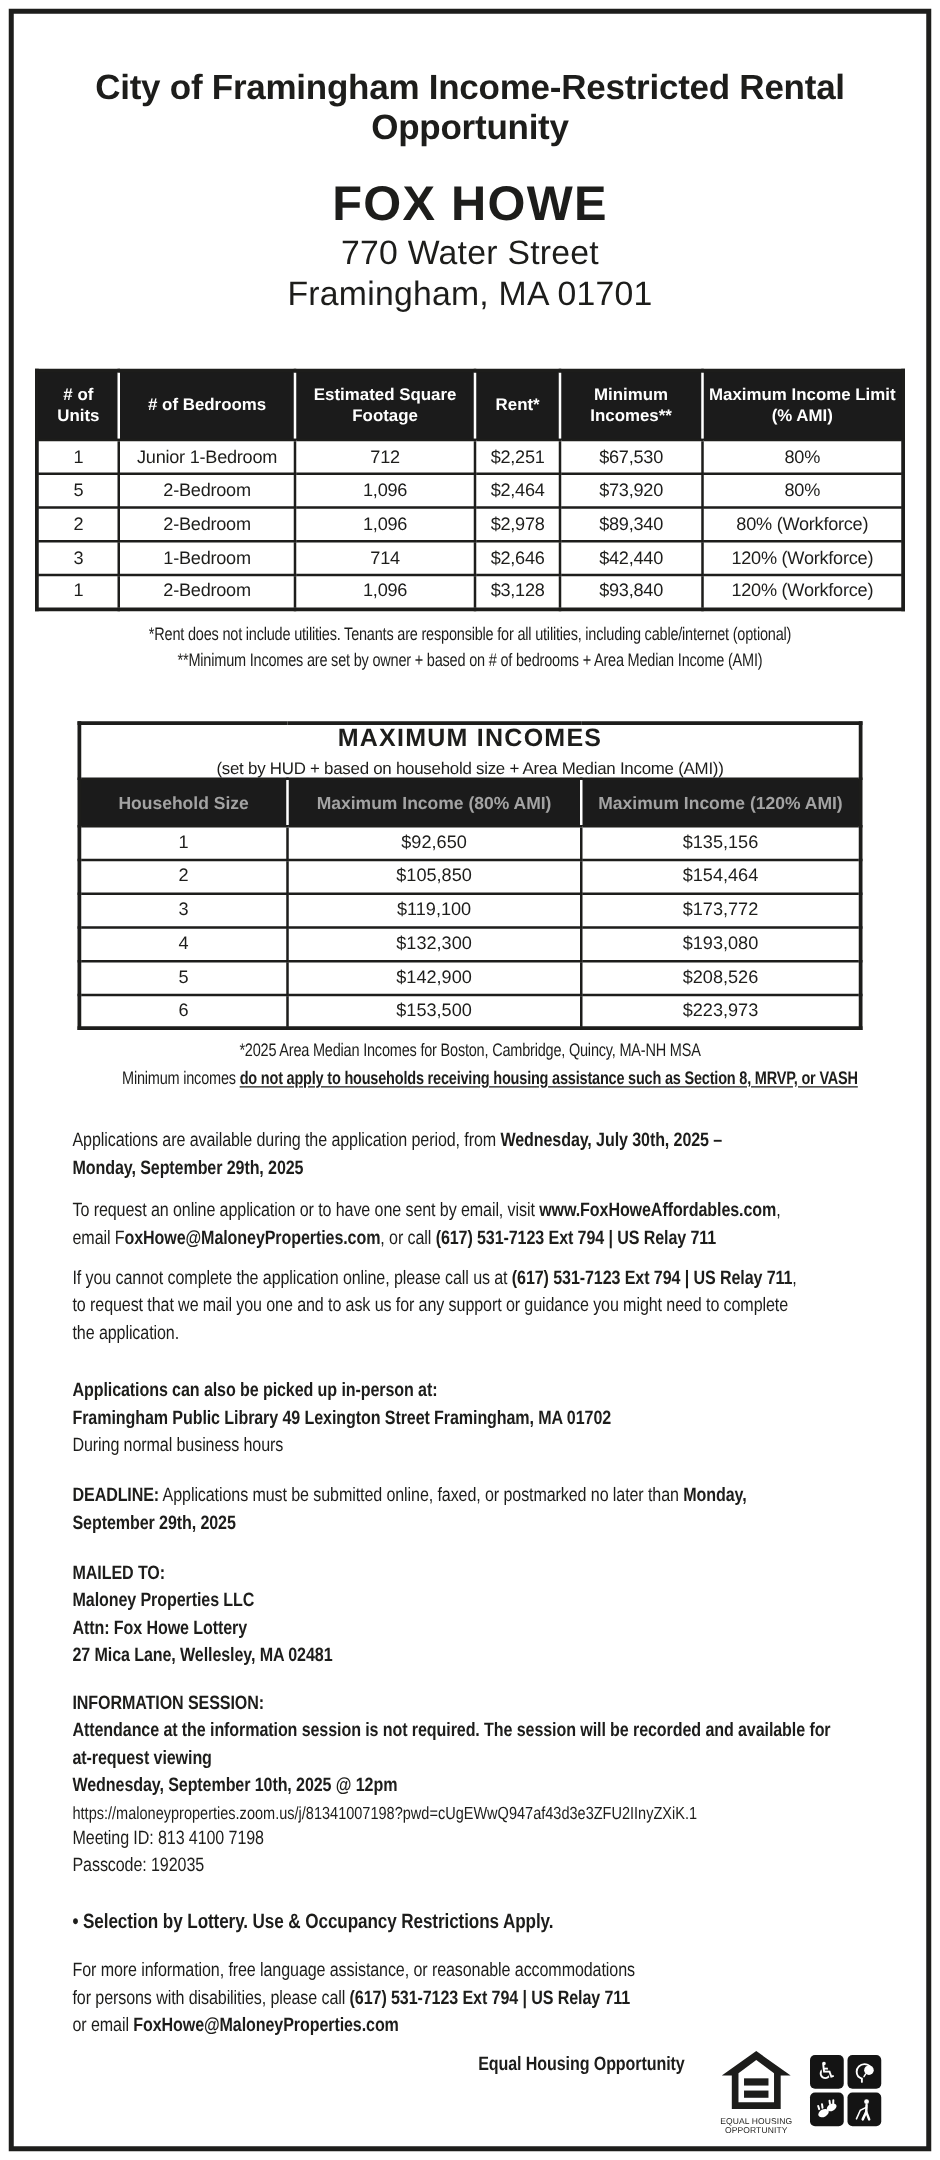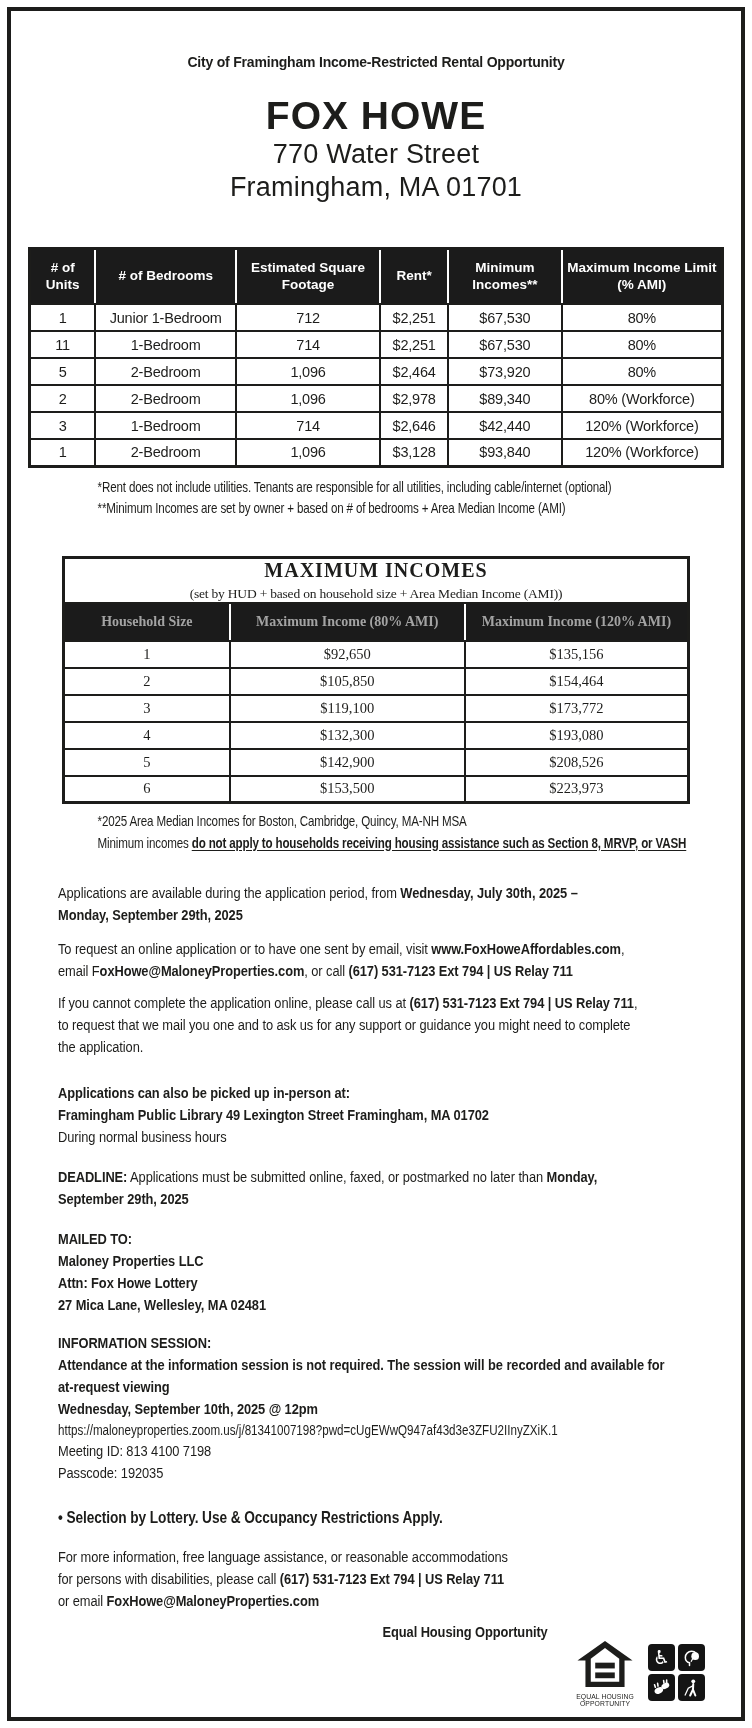--- a/index.html
+++ b/index.html
@@ -17,44 +17,44 @@
     border: 4px solid #1d1d1b;
     pointer-events: none;
   }
   .content {
     position: absolute; top: 11px; left: 11px; right: 11px; bottom: 11px;
     padding: 0 17px;
     overflow: hidden;
   }
 
   
-  .doc-title { margin: 43px 0 0; text-align: center; font-weight: bold; font-size: 14px; letter-spacing: -0.2px; }
+  .doc-title { margin: 43px 0 0; text-align: center; font-weight: bold; font-size: 28px; letter-spacing: -0.2px; }
   .property-name { margin: 24px 0 0; text-align: center; font-weight: bold; font-size: 39px; line-height: 44px; letter-spacing: 1px; }
   .address-line { text-align: center; font-size: 27px; line-height: 33px; letter-spacing: 0.2px; }
 
   
   .units-title { margin: 46px 0 6px; text-align: center; font-weight: bold; font-size: 20px; letter-spacing: 0.8px; }
   table { border-collapse: collapse; margin-top: 43px; }
   .units-table { width: 100%; border: 3px solid #1d1d1b; }
   .units-table th {
     background: #1b1b1b; color: #fff;
     font-size: 13.5px; line-height: 16.5px; font-weight: bold;
     padding: 10px 3px; border-bottom: 2px solid #1d1d1b;
   }
   .units-table th + th { border-left: 2px solid #ffffff; }
   .units-table td {
     border: 2px solid #1d1d1b; text-align: center;
     font-size: 14.5px; height: 27px; padding: 0 2px; letter-spacing: -0.2px;
   }
-  .table-footnote { margin-top: 9px; font-size: 14.5px; line-height: 21.5px; letter-spacing: -0.2px; }
+  .table-footnote { margin-top: 9px; text-align: center; font-size: 14.5px; line-height: 21.5px; letter-spacing: -0.2px; }
   .table-footnote .ln { display: block; white-space: nowrap; }
   .cxc { transform: scaleX(0.8); }
 
   
-  .income-table { width: 628px; margin: 36px auto 0; border: 3px solid #1d1d1b; font-family: Liberation Serif, serif; }
+  .income-table { width: 628px; margin: 36px auto 0; border: 3px solid #1d1d1b; }
   .income-title-cell { padding: 10px 0 12px; text-align: center; background: #fff; }
   .income-title { font-weight: bold; font-size: 20px; letter-spacing: 1px; }
   .income-subtitle { font-size: 13.5px; margin-top: 4px; letter-spacing: -0.2px; }
   .income-table th {
     background: #1b1b1b; color: #a3a3a3;
     font-size: 14px; font-weight: bold;
     padding: 10px 3px; border-bottom: 2px solid #1d1d1b;
   }
   .income-table th + th { border-left: 2px solid #ffffff; }
   .income-table td { border: 2px solid #1d1d1b; text-align: center; font-size: 14.5px; height: 27px; padding: 0 2px; }
@@ -126,28 +126,20 @@
     <tbody>
       <tr>
         <td>1</td>
         <td>Junior 1-Bedroom</td>
         <td>712</td>
         <td>$2,251</td>
         <td>$67,530</td>
         <td>80%</td>
       </tr>
       <tr>
-        <td>11</td>
-        <td>1-Bedroom</td>
-        <td>714</td>
-        <td>$2,251</td>
-        <td>$67,530</td>
-        <td>80%</td>
-      </tr>
-      <tr>
         <td>5</td>
         <td>2-Bedroom</td>
         <td>1,096</td>
         <td>$2,464</td>
         <td>$73,920</td>
         <td>80%</td>
       </tr>
       <tr>
         <td>2</td>
         <td>2-Bedroom</td>

